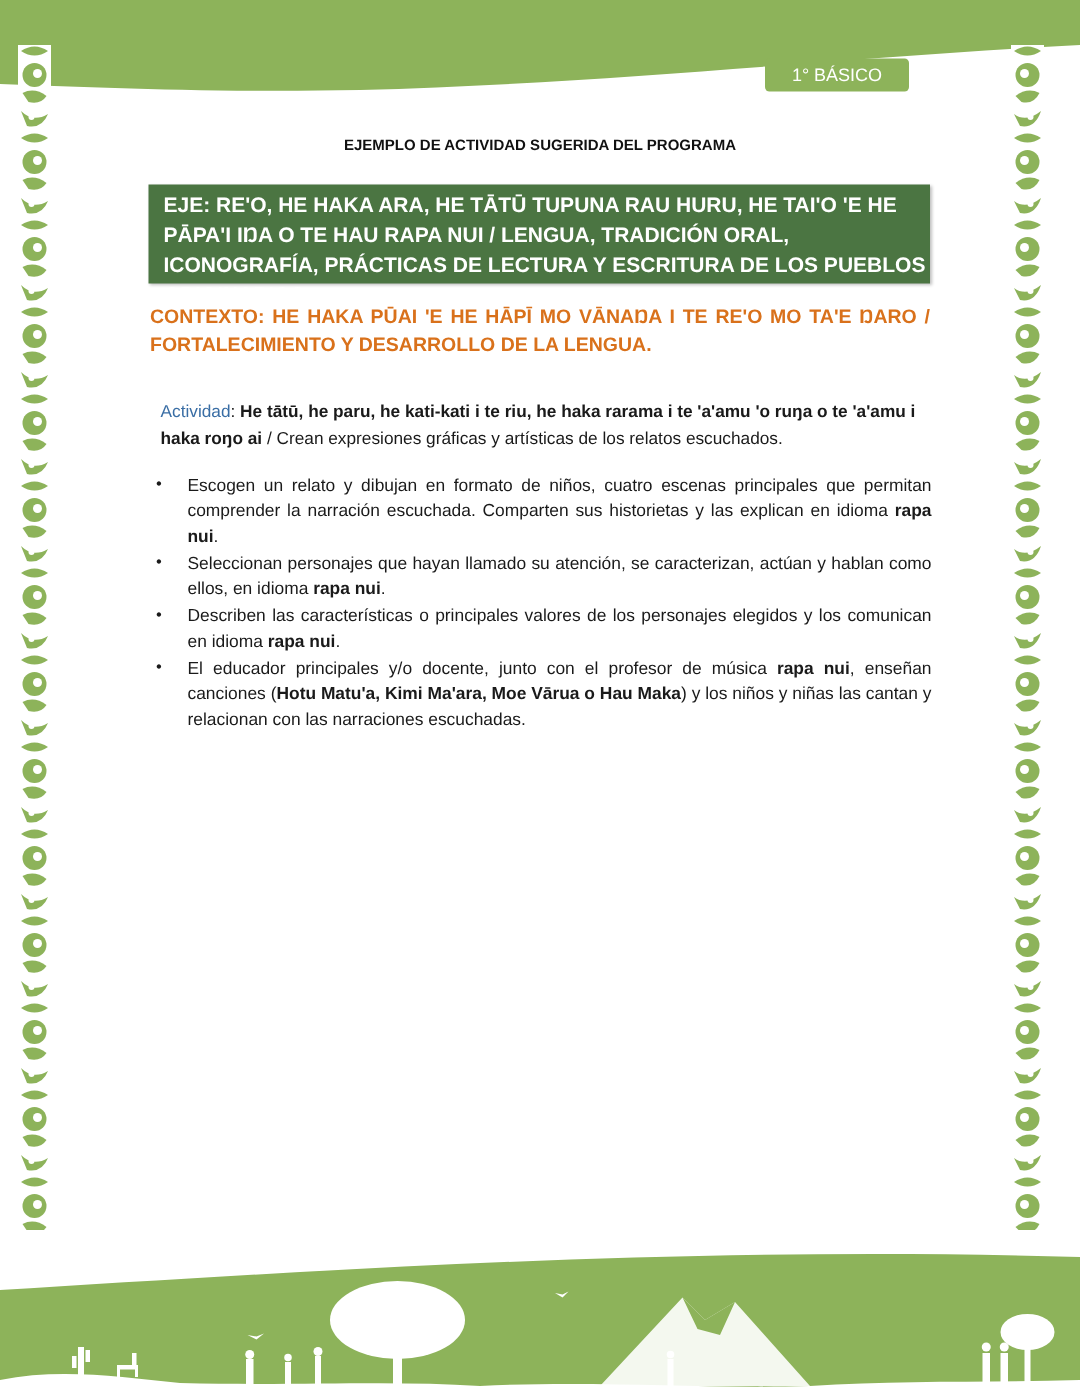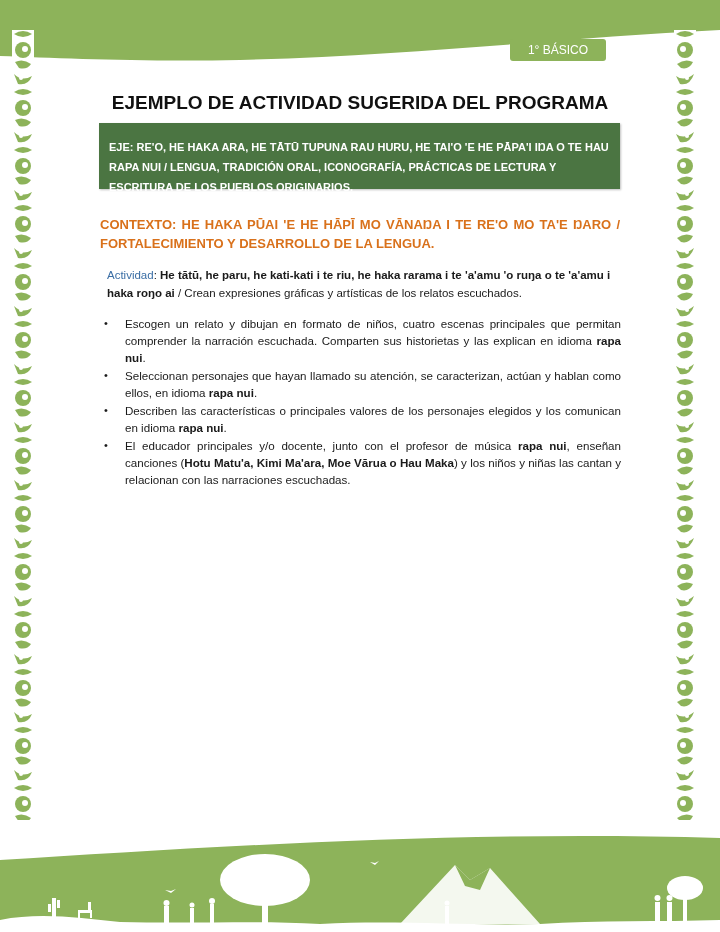--- a/index.html
+++ b/index.html
@@ -15,32 +15,32 @@
       font-size: 12px; line-height: 22px; text-align: center;
     }
     .unit-badge-stem { position: absolute; left: 542px; top: 30px; width: 7px; height: 10px; background: #8db35a; }
 
     .border-strip { position: absolute; top: 30px; width: 22px; height: 790px; }
     .border-left { left: 12px; }
     .border-right { left: 674px; }
 
     .page-title {
       position: absolute; left: 0; width: 720px; top: 92px;
-      text-align: center; font-weight: bold; font-size: 19px; color: #111;
+      text-align: center; font-weight: bold; font-size: 10px; color: #111;
     }
 
     .eje-box {
       position: absolute; left: 99px; top: 123px; width: 521px; height: 66px;
       background: #4b7542; color: #ffffff; font-weight: bold;
-      font-size: 11px; line-height: 20px; padding: 14px 0 0 10px;
+      font-size: 14px; line-height: 20px; padding: 3px 0 0 10px;
       box-shadow: 1px 1px 2px rgba(0,0,0,0.25);
     }
 
     .context {
-      position: absolute; left: 100px; top: 215px; width: 520px;
+      position: absolute; left: 100px; top: 201px; width: 520px;
       color: #d9711b; font-weight: bold; font-size: 13px; line-height: 19px;
       text-align: justify; text-align-last: left;
     }
 
     .activity {
       position: absolute; left: 107px; top: 266px; width: 520px;
       font-size: 11.5px; line-height: 18px;
     }
     .activity .label { color: #3a6ea5; margin-top: 36px; }
     .activity b { font-weight: bold; }

